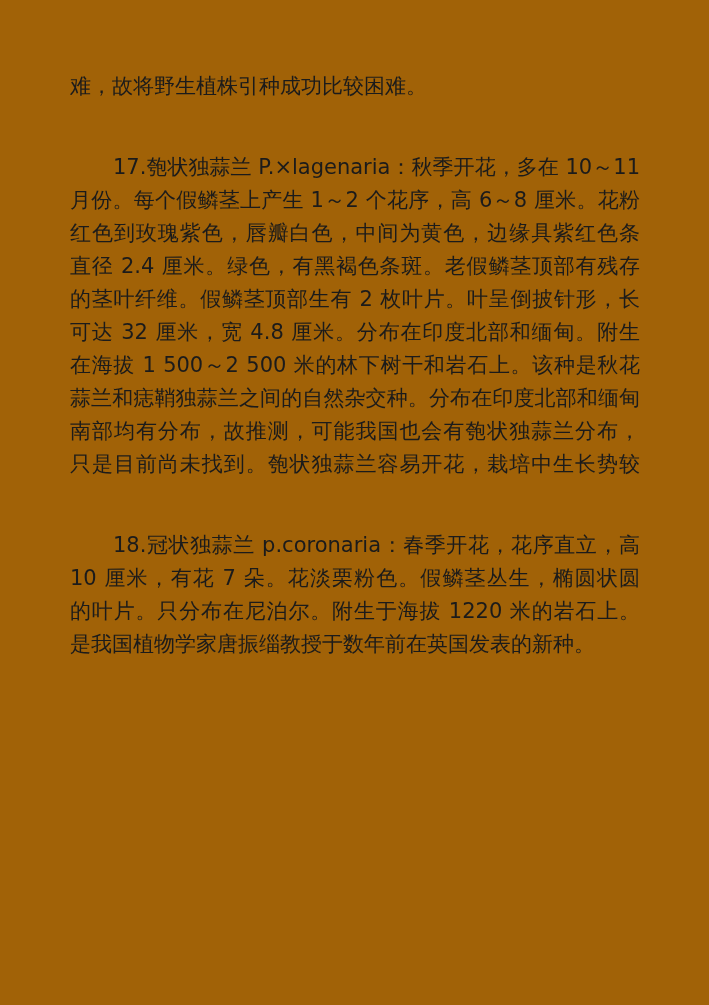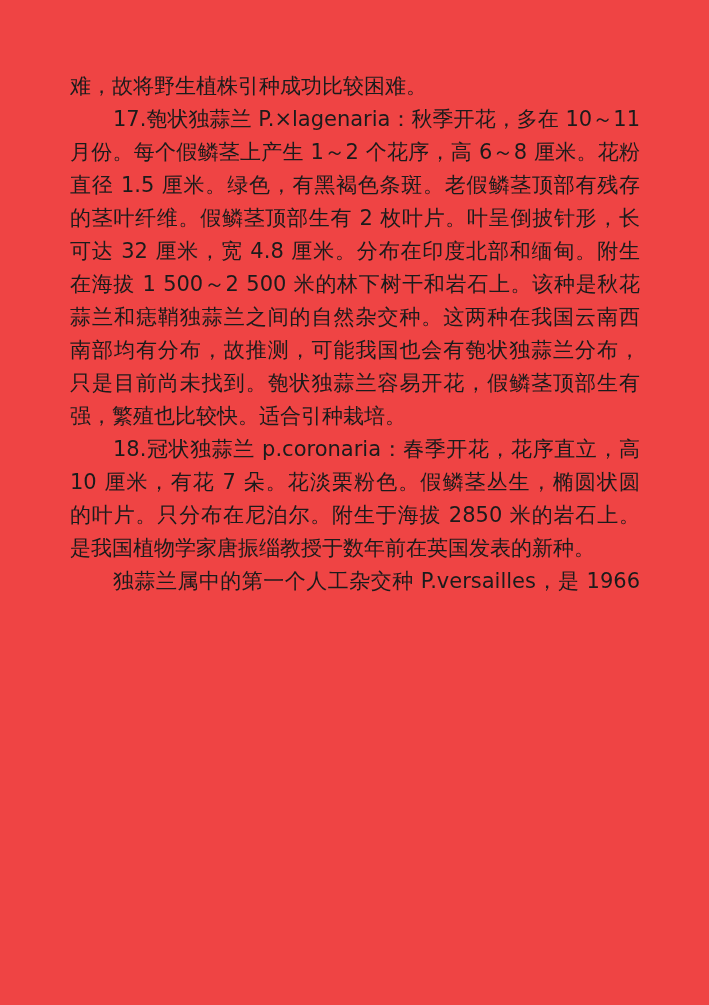--- a/index.html
+++ b/index.html
@@ -4,21 +4,21 @@
 <style>
   html, body {
     margin: 0;
     padding: 0;
     background: #ffffff;
   }
   .page {
     position: relative;
     width: 709px;
     height: 1005px;
-    background: #ef4444;
+    background: #a16207;
     overflow: hidden;
     font-family: "DejaVu Sans", "Liberation Sans", sans-serif;
   }
   .text-block {
     position: absolute;
     left: 70px;
     top: 70px;
     width: 570px;
   }
   .line {
@@ -30,37 +30,37 @@
     overflow: hidden;
     text-align: left;
   }
   .line.justify {
     white-space: normal;
     text-align: justify;
     text-align-last: justify;
   }
   .line.indent {
     text-indent: 43px;
+    margin-top: 48px;
   }
 </style>
 </head>
 <body>
 
 <div class="page">
   <div class="text-block">
       <div class="line">难，故将野生植株引种成功比较困难。</div>
       <div class="line indent justify">17.匏状独蒜兰 P.×lagenaria：秋季开花，多在 10～11</div>
       <div class="line justify">月份。每个假鳞茎上产生 1～2 个花序，高 6～8 厘米。花粉</div>
-      <div class="line justify">直径 1.5 厘米。绿色，有黑褐色条斑。老假鳞茎顶部有残存</div>
+      <div class="line justify">红色到玫瑰紫色，唇瓣白色，中间为黄色，边缘具紫红色条</div>
+      <div class="line justify">直径 2.4 厘米。绿色，有黑褐色条斑。老假鳞茎顶部有残存</div>
       <div class="line justify">的茎叶纤维。假鳞茎顶部生有 2 枚叶片。叶呈倒披针形，长</div>
       <div class="line justify">可达 32 厘米，宽 4.8 厘米。分布在印度北部和缅甸。附生</div>
       <div class="line justify">在海拔 1 500～2 500 米的林下树干和岩石上。该种是秋花独</div>
-      <div class="line justify">蒜兰和痣鞘独蒜兰之间的自然杂交种。这两种在我国云南西</div>
+      <div class="line justify">蒜兰和痣鞘独蒜兰之间的自然杂交种。分布在印度北部和缅甸</div>
       <div class="line justify">南部均有分布，故推测，可能我国也会有匏状独蒜兰分布，</div>
-      <div class="line justify">只是目前尚未找到。匏状独蒜兰容易开花，假鳞茎顶部生有</div>
-      <div class="line">强，繁殖也比较快。适合引种栽培。</div>
+      <div class="line justify">只是目前尚未找到。匏状独蒜兰容易开花，栽培中生长势较</div>
       <div class="line indent justify">18.冠状独蒜兰 p.coronaria：春季开花，花序直立，高 8～</div>
       <div class="line justify">10 厘米，有花 7 朵。花淡栗粉色。假鳞茎丛生，椭圆状圆</div>
-      <div class="line justify">的叶片。只分布在尼泊尔。附生于海拔 2850 米的岩石上。</div>
+      <div class="line justify">的叶片。只分布在尼泊尔。附生于海拔 1220 米的岩石上。</div>
       <div class="line">是我国植物学家唐振缁教授于数年前在英国发表的新种。</div>
-      <div class="line indent justify">独蒜兰属中的第一个人工杂交种 P.versailles，是 1966</div>
     </div>
 </div>
 
 </body></html>

